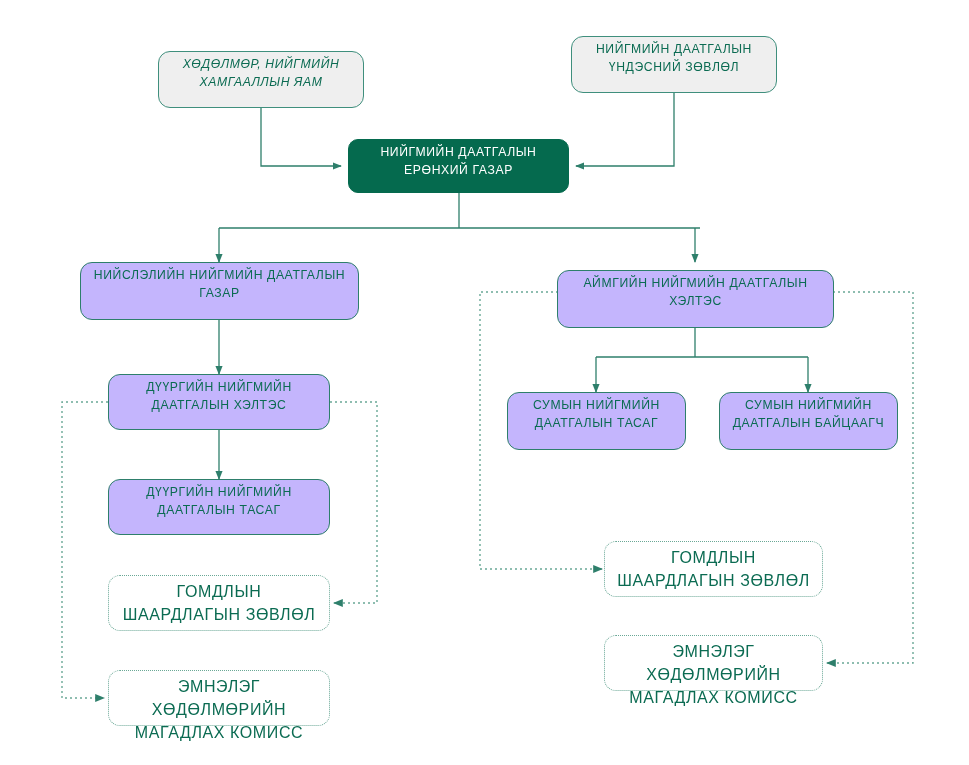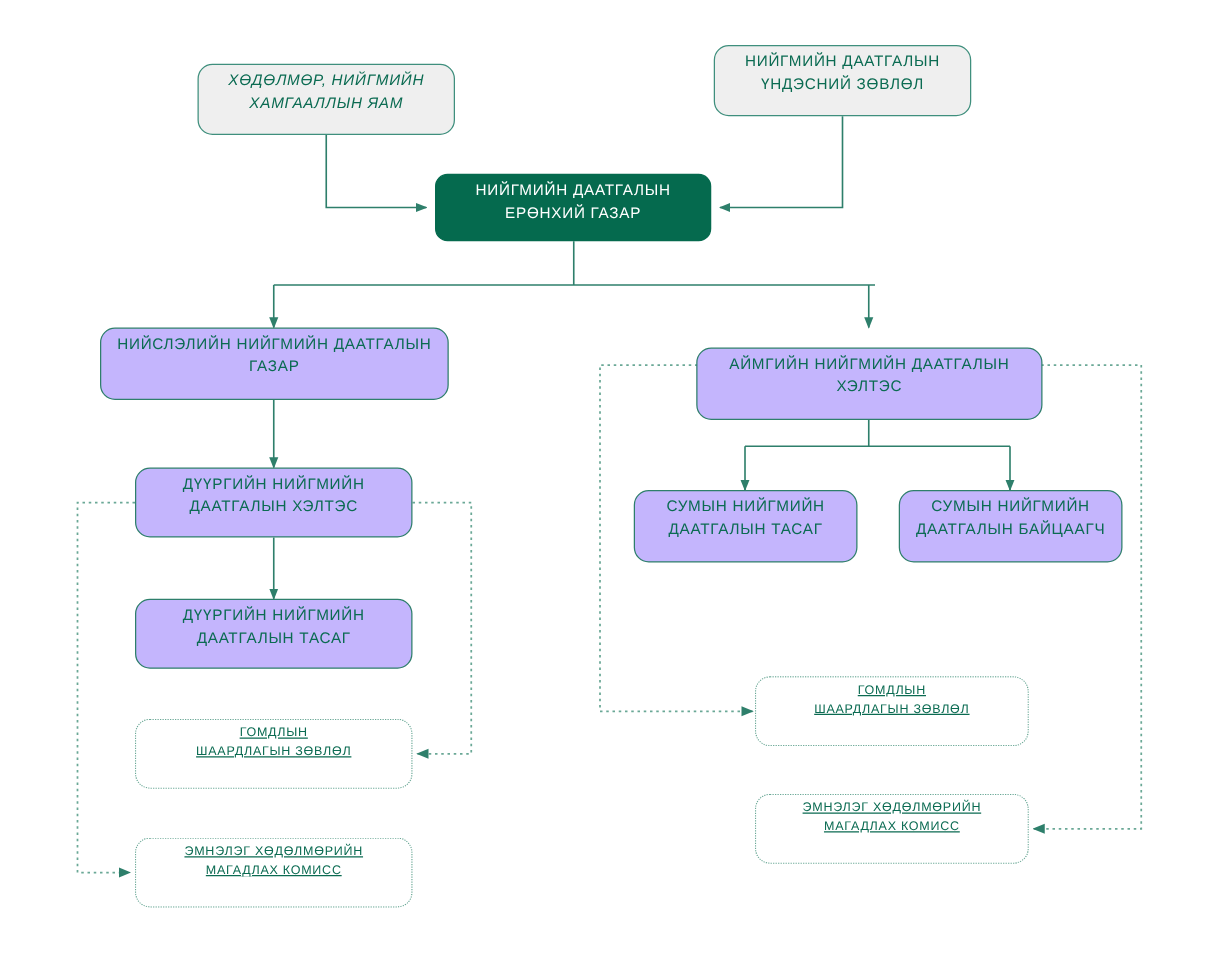--- a/index.html
+++ b/index.html
@@ -44,22 +44,21 @@
   .n-solid{
     background:#c4b5fd;
     border:1.3px solid #2e7f6b;
     color:#0b6b52;
     font-size:12.2px;
   }
   .n-dotted{
     background:#ffffff;
     border:1.4px dotted #6aa896;
     color:#0b6b52;
-    font-size:10px;
-    text-decoration:underline;
+    font-size:16px;
   }
 </style>
 </head>
 <body>
 
 <div id="canvas">
 
   <svg class="links" viewBox="0 0 969 765" xmlns="http://www.w3.org/2000/svg">
     <defs>
       <marker id="arrS" viewBox="0 0 10 10" refX="9" refY="5" markerWidth="7" markerHeight="7" orient="auto-start-reverse">
@@ -116,21 +115,21 @@
   <div class="node n-main" style="left:348px;top:139px;width:221px;height:54px;">
     <span class="label">НИЙГМИЙН ДААТГАЛЫН
 ЕРӨНХИЙ ГАЗАР</span>
   </div>
 
   <div class="node n-solid" style="left:80px;top:262px;width:279px;height:58px;">
     <span class="label">НИЙСЛЭЛИЙН НИЙГМИЙН ДААТГАЛЫН
 ГАЗАР</span>
   </div>
 
-  <div class="node n-solid" style="left:557px;top:278px;width:277px;height:58px;">
+  <div class="node n-solid" style="left:557px;top:270px;width:277px;height:58px;">
     <span class="label">АЙМГИЙН НИЙГМИЙН ДААТГАЛЫН
 ХЭЛТЭС</span>
   </div>
 
   <div class="node n-solid" style="left:108px;top:374px;width:222px;height:56px;">
     <span class="label">ДҮҮРГИЙН НИЙГМИЙН
 ДААТГАЛЫН ХЭЛТЭС</span>
   </div>
 
   <div class="node n-solid" style="left:108px;top:479px;width:222px;height:56px;">

